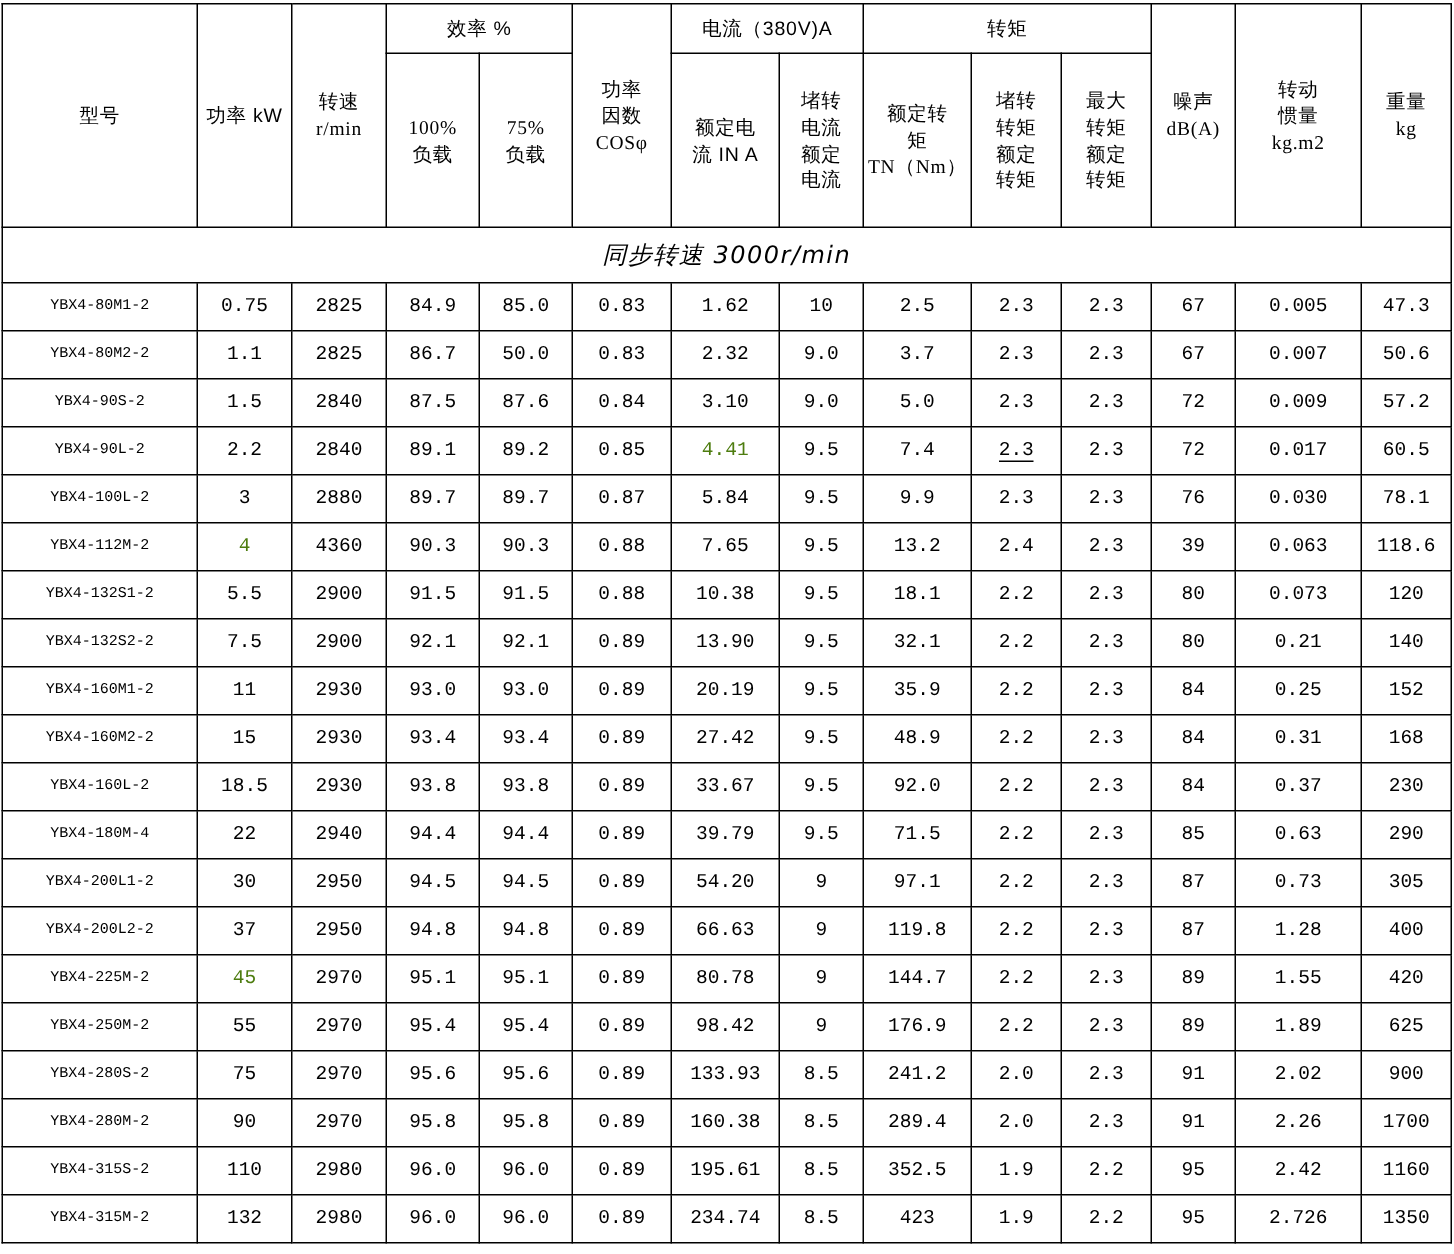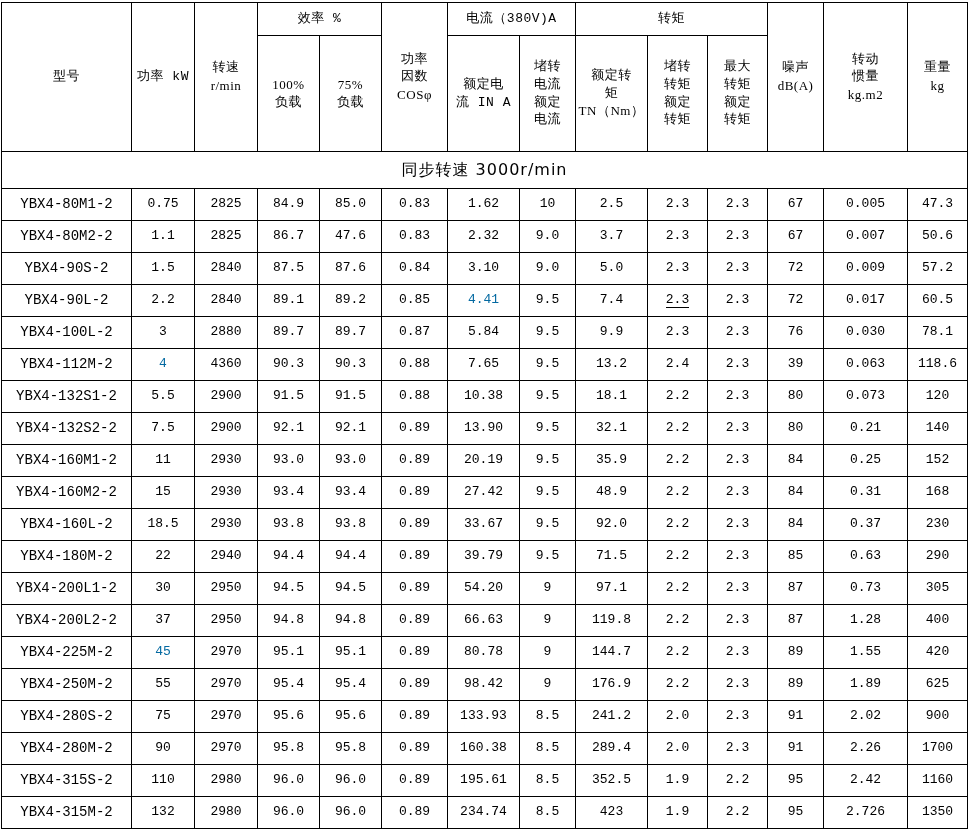--- a/index.html
+++ b/index.html
@@ -48,45 +48,46 @@
     font-size: 13.5px;
   }
   .stack {
     display: block;
     line-height: 1.35;
   }
   .section-row td {
     height: 34px;
     font-size: 17px;
     letter-spacing: 1px;
+    font-style: italic;
   }
   .data td {
     height: 29px;
     font-size: 14px;
     font-family: "Liberation Mono", "DejaVu Sans Mono", monospace;
     letter-spacing: 0px;
   }
   .data td.model {
-    font-size: 14px;
+    font-size: 10px;
     letter-spacing: 0px;
   }
   .cn {
-    font-family: Liberation Mono, monospace;
+    font-family: Liberation Sans, sans-serif;
     font-size: 13px;
   }
   .cn-big {
     font-family: "DejaVu Sans", "Liberation Sans", sans-serif;
     font-size: 16px;
   }
   .u-line {
     border-bottom: 1px solid #000;
     padding-bottom: 0px;
   }
   .blue {
-    color: #0369a1;
+    color: #4d7c0f;
   }
 </style>
 </head>
 <body>
 
 <div class="sheet">
   <table class="spec">
     <colgroup>
       <col style="width:130px">
       <col style="width:63px">
@@ -203,21 +204,21 @@
       <td>2.3</td>
       <td>67</td>
       <td>0.005</td>
       <td>47.3</td>
     </tr>
     <tr class="data">
       <td class="model">YBX4-80M2-2</td>
       <td>1.1</td>
       <td>2825</td>
       <td>86.7</td>
-      <td>47.6</td>
+      <td>50.0</td>
       <td>0.83</td>
       <td>2.32</td>
       <td>9.0</td>
       <td>3.7</td>
       <td>2.3</td>
       <td>2.3</td>
       <td>67</td>
       <td>0.007</td>
       <td>50.6</td>
     </tr>
@@ -359,21 +360,21 @@
       <td>33.67</td>
       <td>9.5</td>
       <td>92.0</td>
       <td>2.2</td>
       <td>2.3</td>
       <td>84</td>
       <td>0.37</td>
       <td>230</td>
     </tr>
     <tr class="data">
-      <td class="model">YBX4-180M-2</td>
+      <td class="model">YBX4-180M-4</td>
       <td>22</td>
       <td>2940</td>
       <td>94.4</td>
       <td>94.4</td>
       <td>0.89</td>
       <td>39.79</td>
       <td>9.5</td>
       <td>71.5</td>
       <td>2.2</td>
       <td>2.3</td>

